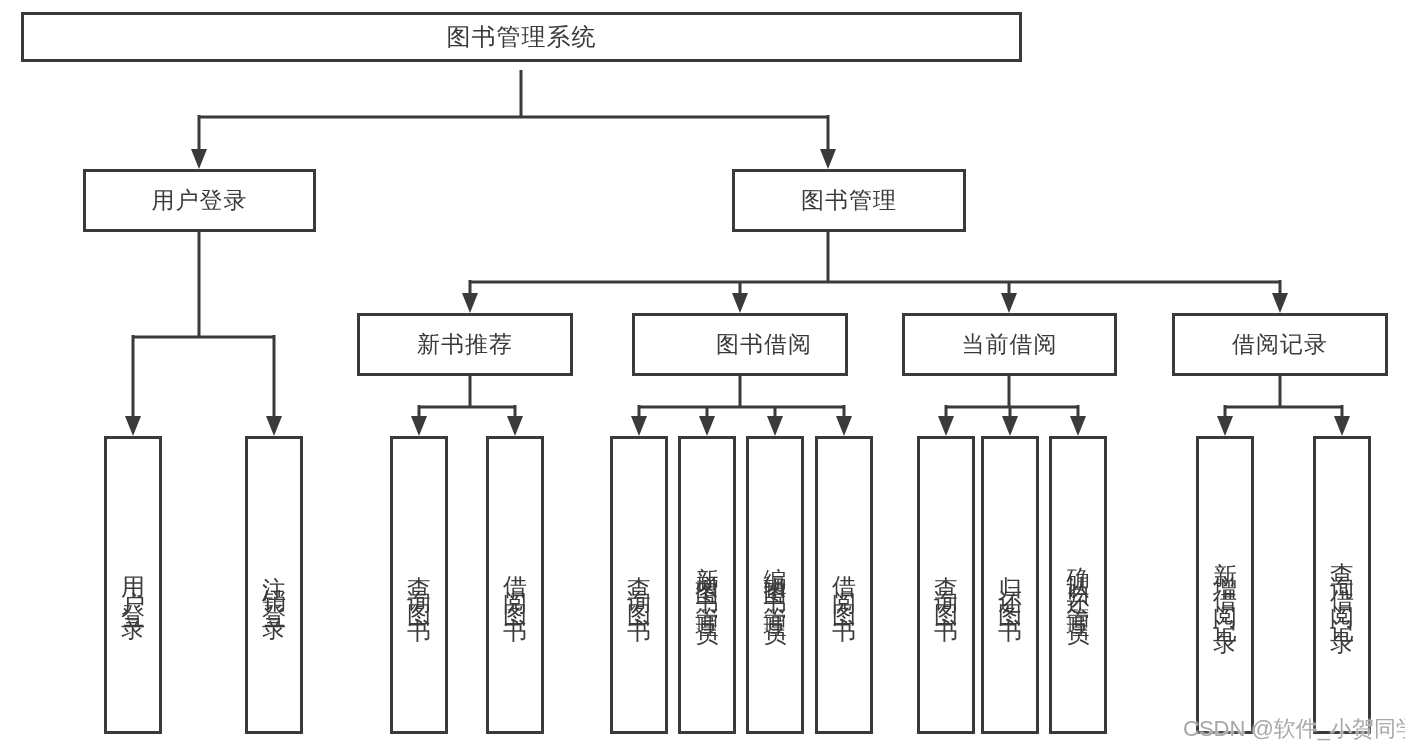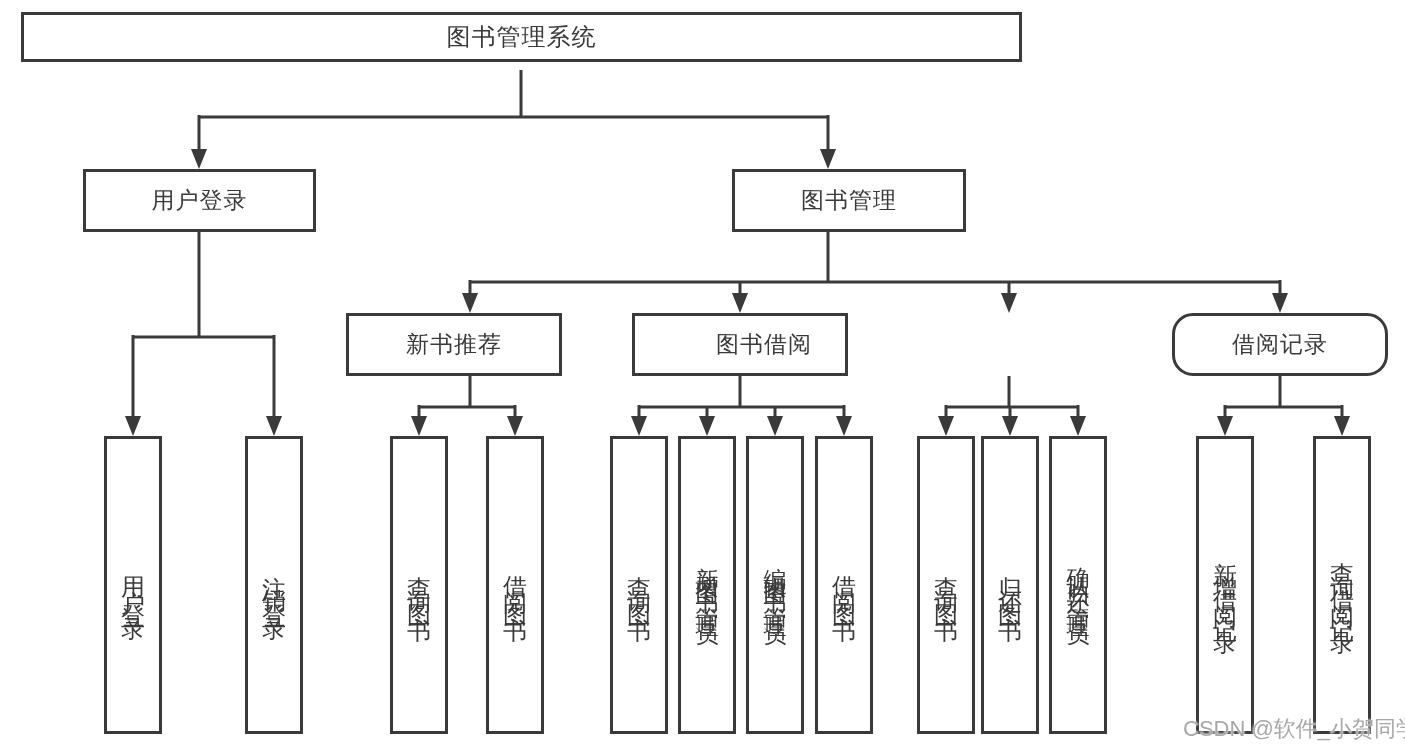--- a/index.html
+++ b/index.html
@@ -104,27 +104,30 @@
     <span>图书管理系统</span>
   </div>
 
   <div class="node" style="left:83px;top:169px;width:233px;height:63px;">
     <span>用户登录</span>
   </div>
   <div class="node" style="left:711px;top:169px;width:234px;height:63px;margin-left:21px;">
     <span>图书管理</span>
   </div>
 
-  <div class="node" style="left:346px;top:313px;width:216px;height:63px;">
+  <div class="node" style="left:357px;top:313px;width:216px;height:63px;">
     <span>新书推荐</span>
   </div>
   <div class="node" style="left:632px;top:313px;width:216px;height:63px;padding-left:48px;">
     <span>图书借阅</span>
   </div>
-  <div class="node" style="left:1172px;top:313px;width:216px;height:63px;border-radius:21px;">
+  <div class="node" style="left:902px;top:313px;width:215px;height:63px;">
+    <span>当前借阅</span>
+  </div>
+  <div class="node" style="left:1172px;top:313px;width:216px;height:63px;">
     <span>借阅记录</span>
   </div>
 
   <div class="leaf" style="left:104px;">
     <span class="vtext">用户登录</span>
   </div>
   <div class="leaf" style="left:245px;">
     <span class="vtext">注销登录</span>
   </div>
 

